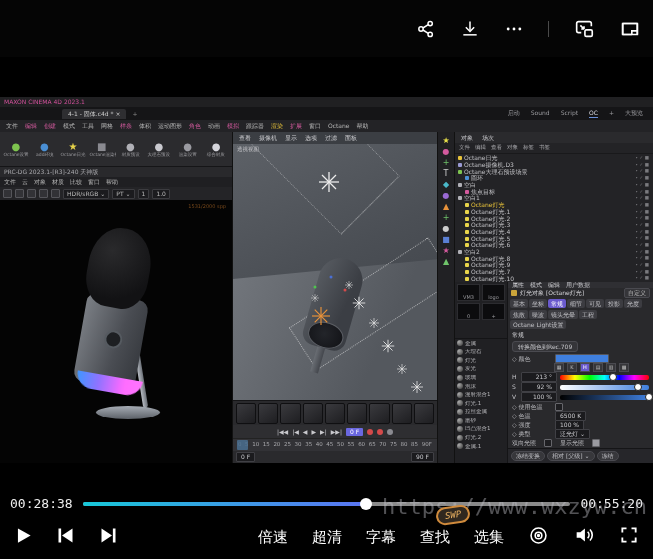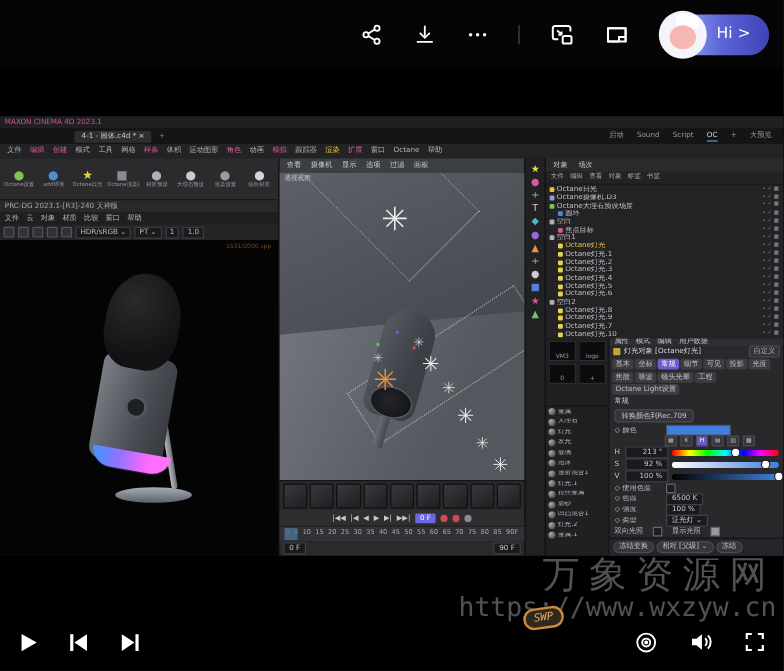--- a/index.html
+++ b/index.html
@@ -193,24 +193,20 @@
             <path d="M8 8l4 4M12 12v-3M12 12H9"></path>
           </svg>
         </span>
       <span>
           <svg width="22" height="22" viewBox="0 0 24 24" fill="none" stroke="#fff" stroke-width="1.8">
             <path d="M4 6h16v12H4z" stroke-dasharray="0"></path>
             <path d="M4 6v12M20 6v12M4 6h16M4 18h10"></path>
             <path d="M14 18v-4h6"></path>
           </svg>
         </span>
-      <span class="pill">
-        <span class="avatar"></span>
-        <span class="hi">Hi &gt;</span>
-      </span>
     </div>
   </div>
 
   <div class="video">
 
     <div class="c4d">
       <div class="c4d-title">MAXON CINEMA 4D 2023.1</div>
       <div class="c4d-tabs">
         <span class="doc-tab">4-1 - 固体.c4d *  ×</span>
         <span class="tab-plus">+</span>
@@ -731,42 +727,56 @@
               </div>
             </div>
           </div>
         </div>
 
       </div>
     </div>
 
   </div>
 
-  <div class="wm1">万象资源网</div>
   <div class="wm2">
     <span>https://www.wxzyw.cn</span>
     <span class="swp">SWP</span>
   </div>
 
+  <div class="progress-row">
+    <span class="time">00:28:38</span>
+    <span class="bar">
+      <span class="bar-fill" id="bar-fill" style="width: 58%;"></span>
+      <span class="bar-thumb" id="bar-thumb" style="left: 58%;"></span>
+    </span>
+    <span class="time">00:55:20</span>
+  </div>
 
   <div class="controls-row">
     <div class="ctl-left">
       <span><svg width="19" height="19" viewBox="0 0 24 24" fill="#fff">
             <path d="M5 3l16 9-16 9z"></path>
           </svg></span>
       <span><svg width="21" height="21" viewBox="0 0 24 24" fill="#fff">
             <rect x="4" y="4" width="3" height="16"></rect>
             <path d="M20 4L8 12l12 8z"></path>
           </svg></span>
       <span><svg width="21" height="21" viewBox="0 0 24 24" fill="#fff">
             <path d="M4 4l12 8-12 8z"></path>
             <rect x="17" y="4" width="3" height="16"></rect>
           </svg></span>
     </div>
     <div class="ctl-right">
+      <span style="display:flex;gap:24px;">
+          <span class="txt-btn">倍速</span>
+          <span class="txt-btn">超清</span>
+          <span class="txt-btn">字幕</span>
+          <span class="txt-btn">查找</span>
+          <span class="txt-btn">选集</span>
+        </span>
       <span><svg width="21" height="21" viewBox="0 0 24 24" fill="none" stroke="#fff" stroke-width="1.8">
             <circle cx="12" cy="12" r="8.5"></circle>
             <circle cx="12" cy="12" r="3.8"></circle>
             <circle cx="12" cy="12" r="1" fill="#fff"></circle>
           </svg></span>
       <span><svg width="22" height="22" viewBox="0 0 24 24" fill="#fff">
             <path d="M4 9v6h4l5 4V5L8 9z"></path>
             <path d="M16 8.5a5 5 0 0 1 0 7" stroke="#fff" stroke-width="1.8" fill="none"></path>
             <path d="M18.5 6a8.5 8.5 0 0 1 0 12" stroke="#fff" stroke-width="1.8" fill="none"></path>
           </svg></span>

